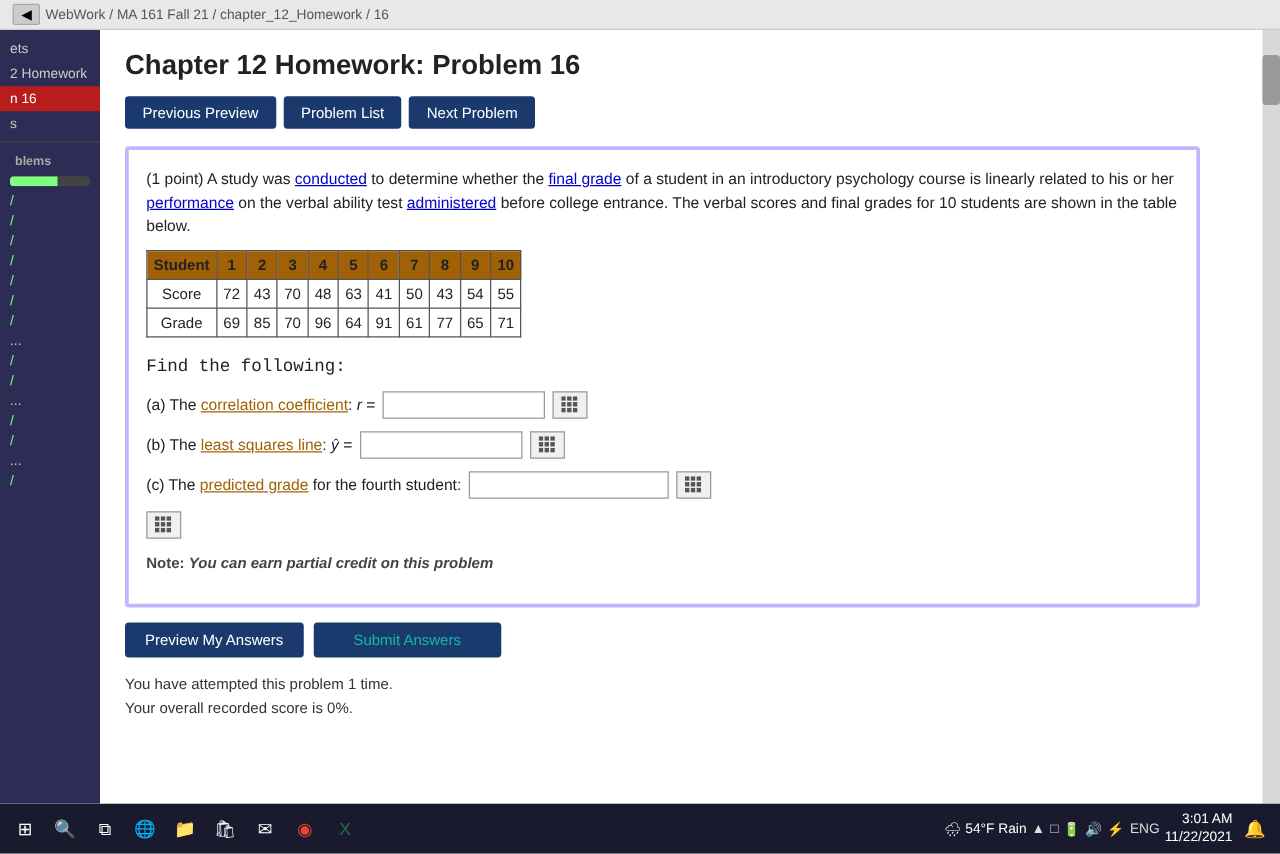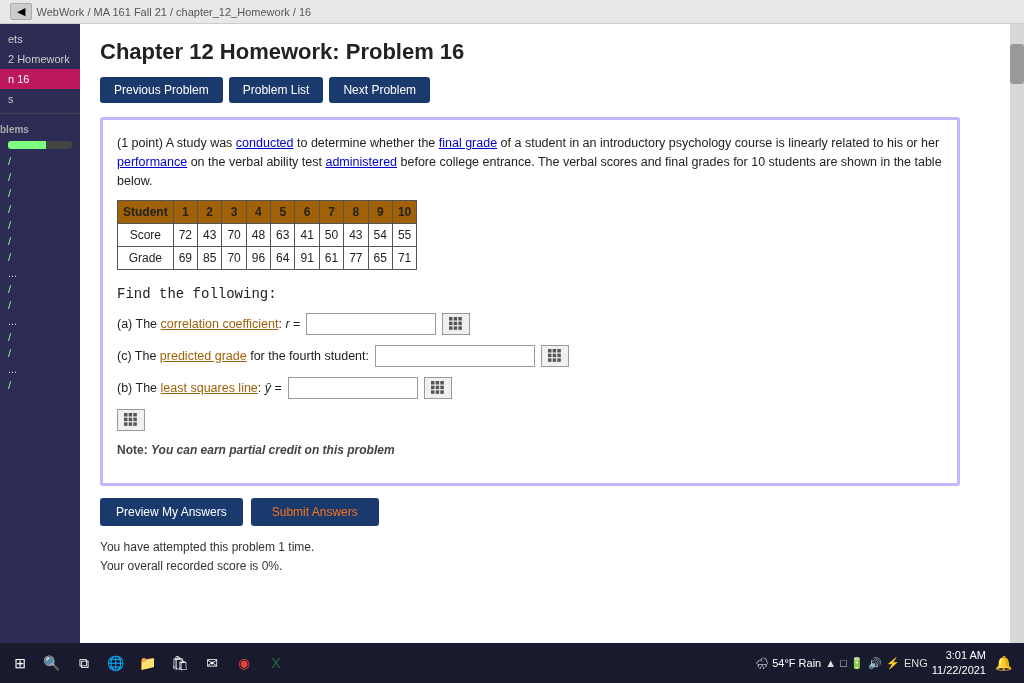--- a/index.html
+++ b/index.html
@@ -44,25 +44,25 @@
     .sidebar-item {
       padding: 4px 8px;
       font-size: 11px;
       color: #ccc;
       cursor: pointer;
       white-space: nowrap;
       overflow: hidden;
       text-overflow: ellipsis;
     }
     .sidebar-item.active {
-      background: #be185d;
+      background: #b91c1c;
       color: white;
     }
     .sidebar-section-label {
-      padding: 6px 0 2px;
+      padding: 6px 12px 2px;
       font-size: 10px;
       color: #aaa;
       font-weight: bold;
     }
     .sidebar-divider {
       border: none;
       border-top: 1px solid #444;
       margin: 4px 0;
     }
     .progress-bar-container {
@@ -218,23 +218,23 @@
       background: #1a3a6e;
       color: white;
       border: none;
       padding: 7px 16px;
       font-size: 12px;
       cursor: pointer;
       border-radius: 3px;
     }
     .submit-btn {
       background: #1a3a6e;
-      color: #f97316;
+      color: #14b8a6;
       border: none;
-      padding: 7px 21px;
+      padding: 7px 32px;
       font-size: 12px;
       cursor: pointer;
       border-radius: 3px;
     }
 
     .attempt-info {
       font-size: 12px;
       color: #333;
       line-height: 1.6;
     }
@@ -341,21 +341,21 @@
     <div class="dots-item">...</div>
     <div class="check-item">/</div>
   </div>
 
   <div class="content-area">
     <div class="content-inner">
 
       <div class="page-title">Chapter 12 Homework: Problem 16</div>
 
       <div class="nav-buttons">
-        <button class="nav-btn">Previous Problem</button>
+        <button class="nav-btn">Previous Preview</button>
         <button class="nav-btn">Problem List</button>
         <button class="nav-btn">Next Problem</button>
       </div>
 
       <div class="problem-box">
         <div class="problem-text">
           <span>(1 point)</span>
           <span> A study was <span class="highlight">conducted</span> to determine whether the <span class="highlight">final grade</span> of a student in an introductory psychology course is linearly related to his or her <span class="highlight">performance</span> on the verbal ability test <span class="highlight">administered</span> before college entrance. The verbal scores and final grades for 10 students are shown in the table below.</span>
         </div>
 
@@ -417,40 +417,40 @@
                 <rect x="4" y="4" width="3" height="3" fill="#555"></rect>
                 <rect x="8" y="4" width="3" height="3" fill="#555"></rect>
               <rect x="0" y="8" width="3" height="3" fill="#555"></rect>
                 <rect x="4" y="8" width="3" height="3" fill="#555"></rect>
                 <rect x="8" y="8" width="3" height="3" fill="#555"></rect>
             </svg>
           </button>
         </div>
 
         <div class="question-row">
-          <label>(c) The <span class="hl">predicted grade</span> for the fourth student:</label>
-          <input class="answer-input wide" type="text" style="">
+          <label>(b) The <span class="hl">least squares line</span>: <i>ŷ</i> =</label>
+          <input class="answer-input" type="text" style="">
           <button class="grid-btn">
             <svg class="grid-icon" viewBox="0 0 12 12">
               <rect x="0" y="0" width="3" height="3" fill="#555"></rect>
                 <rect x="4" y="0" width="3" height="3" fill="#555"></rect>
                 <rect x="8" y="0" width="3" height="3" fill="#555"></rect>
               <rect x="0" y="4" width="3" height="3" fill="#555"></rect>
                 <rect x="4" y="4" width="3" height="3" fill="#555"></rect>
                 <rect x="8" y="4" width="3" height="3" fill="#555"></rect>
               <rect x="0" y="8" width="3" height="3" fill="#555"></rect>
                 <rect x="4" y="8" width="3" height="3" fill="#555"></rect>
                 <rect x="8" y="8" width="3" height="3" fill="#555"></rect>
             </svg>
           </button>
         </div>
 
         <div class="question-row">
-          <label>(b) The <span class="hl">least squares line</span>: <i>ŷ</i> =</label>
-          <input class="answer-input" type="text" style="">
+          <label>(c) The <span class="hl">predicted grade</span> for the fourth student:</label>
+          <input class="answer-input wide" type="text" style="">
           <button class="grid-btn">
             <svg class="grid-icon" viewBox="0 0 12 12">
               <rect x="0" y="0" width="3" height="3" fill="#555"></rect>
                 <rect x="4" y="0" width="3" height="3" fill="#555"></rect>
                 <rect x="8" y="0" width="3" height="3" fill="#555"></rect>
               <rect x="0" y="4" width="3" height="3" fill="#555"></rect>
                 <rect x="4" y="4" width="3" height="3" fill="#555"></rect>
                 <rect x="8" y="4" width="3" height="3" fill="#555"></rect>
               <rect x="0" y="8" width="3" height="3" fill="#555"></rect>
                 <rect x="4" y="8" width="3" height="3" fill="#555"></rect>

